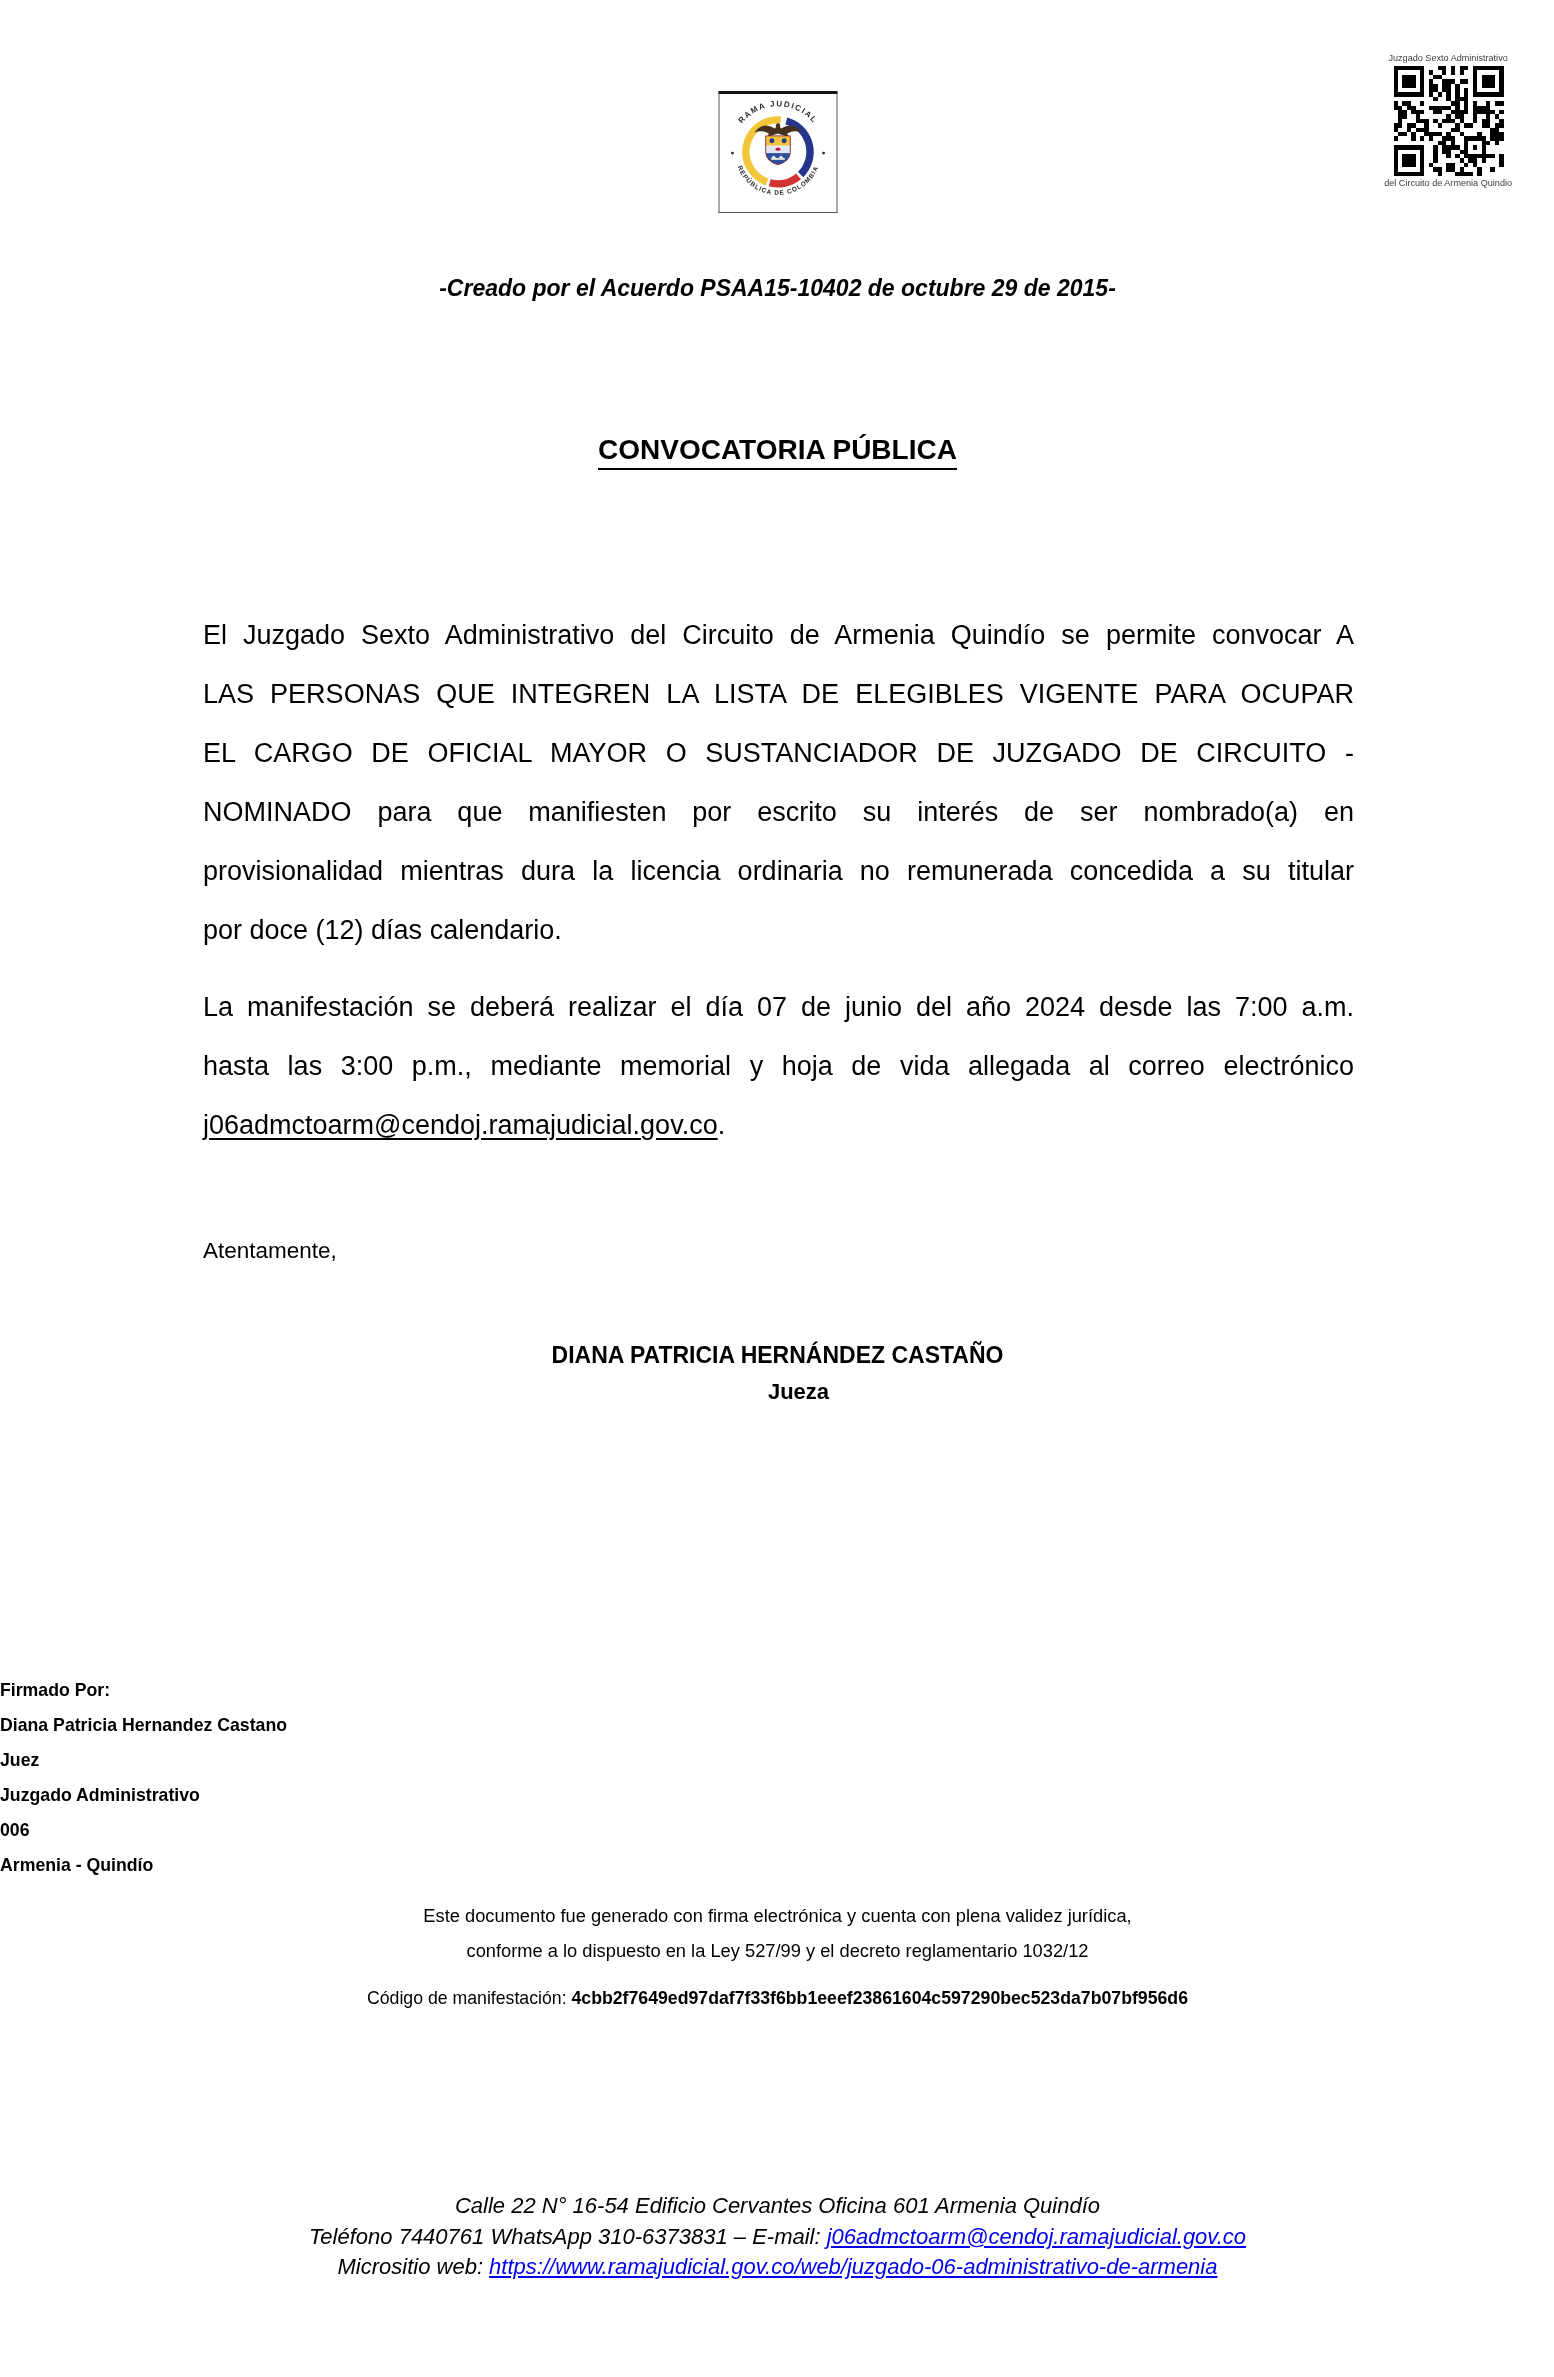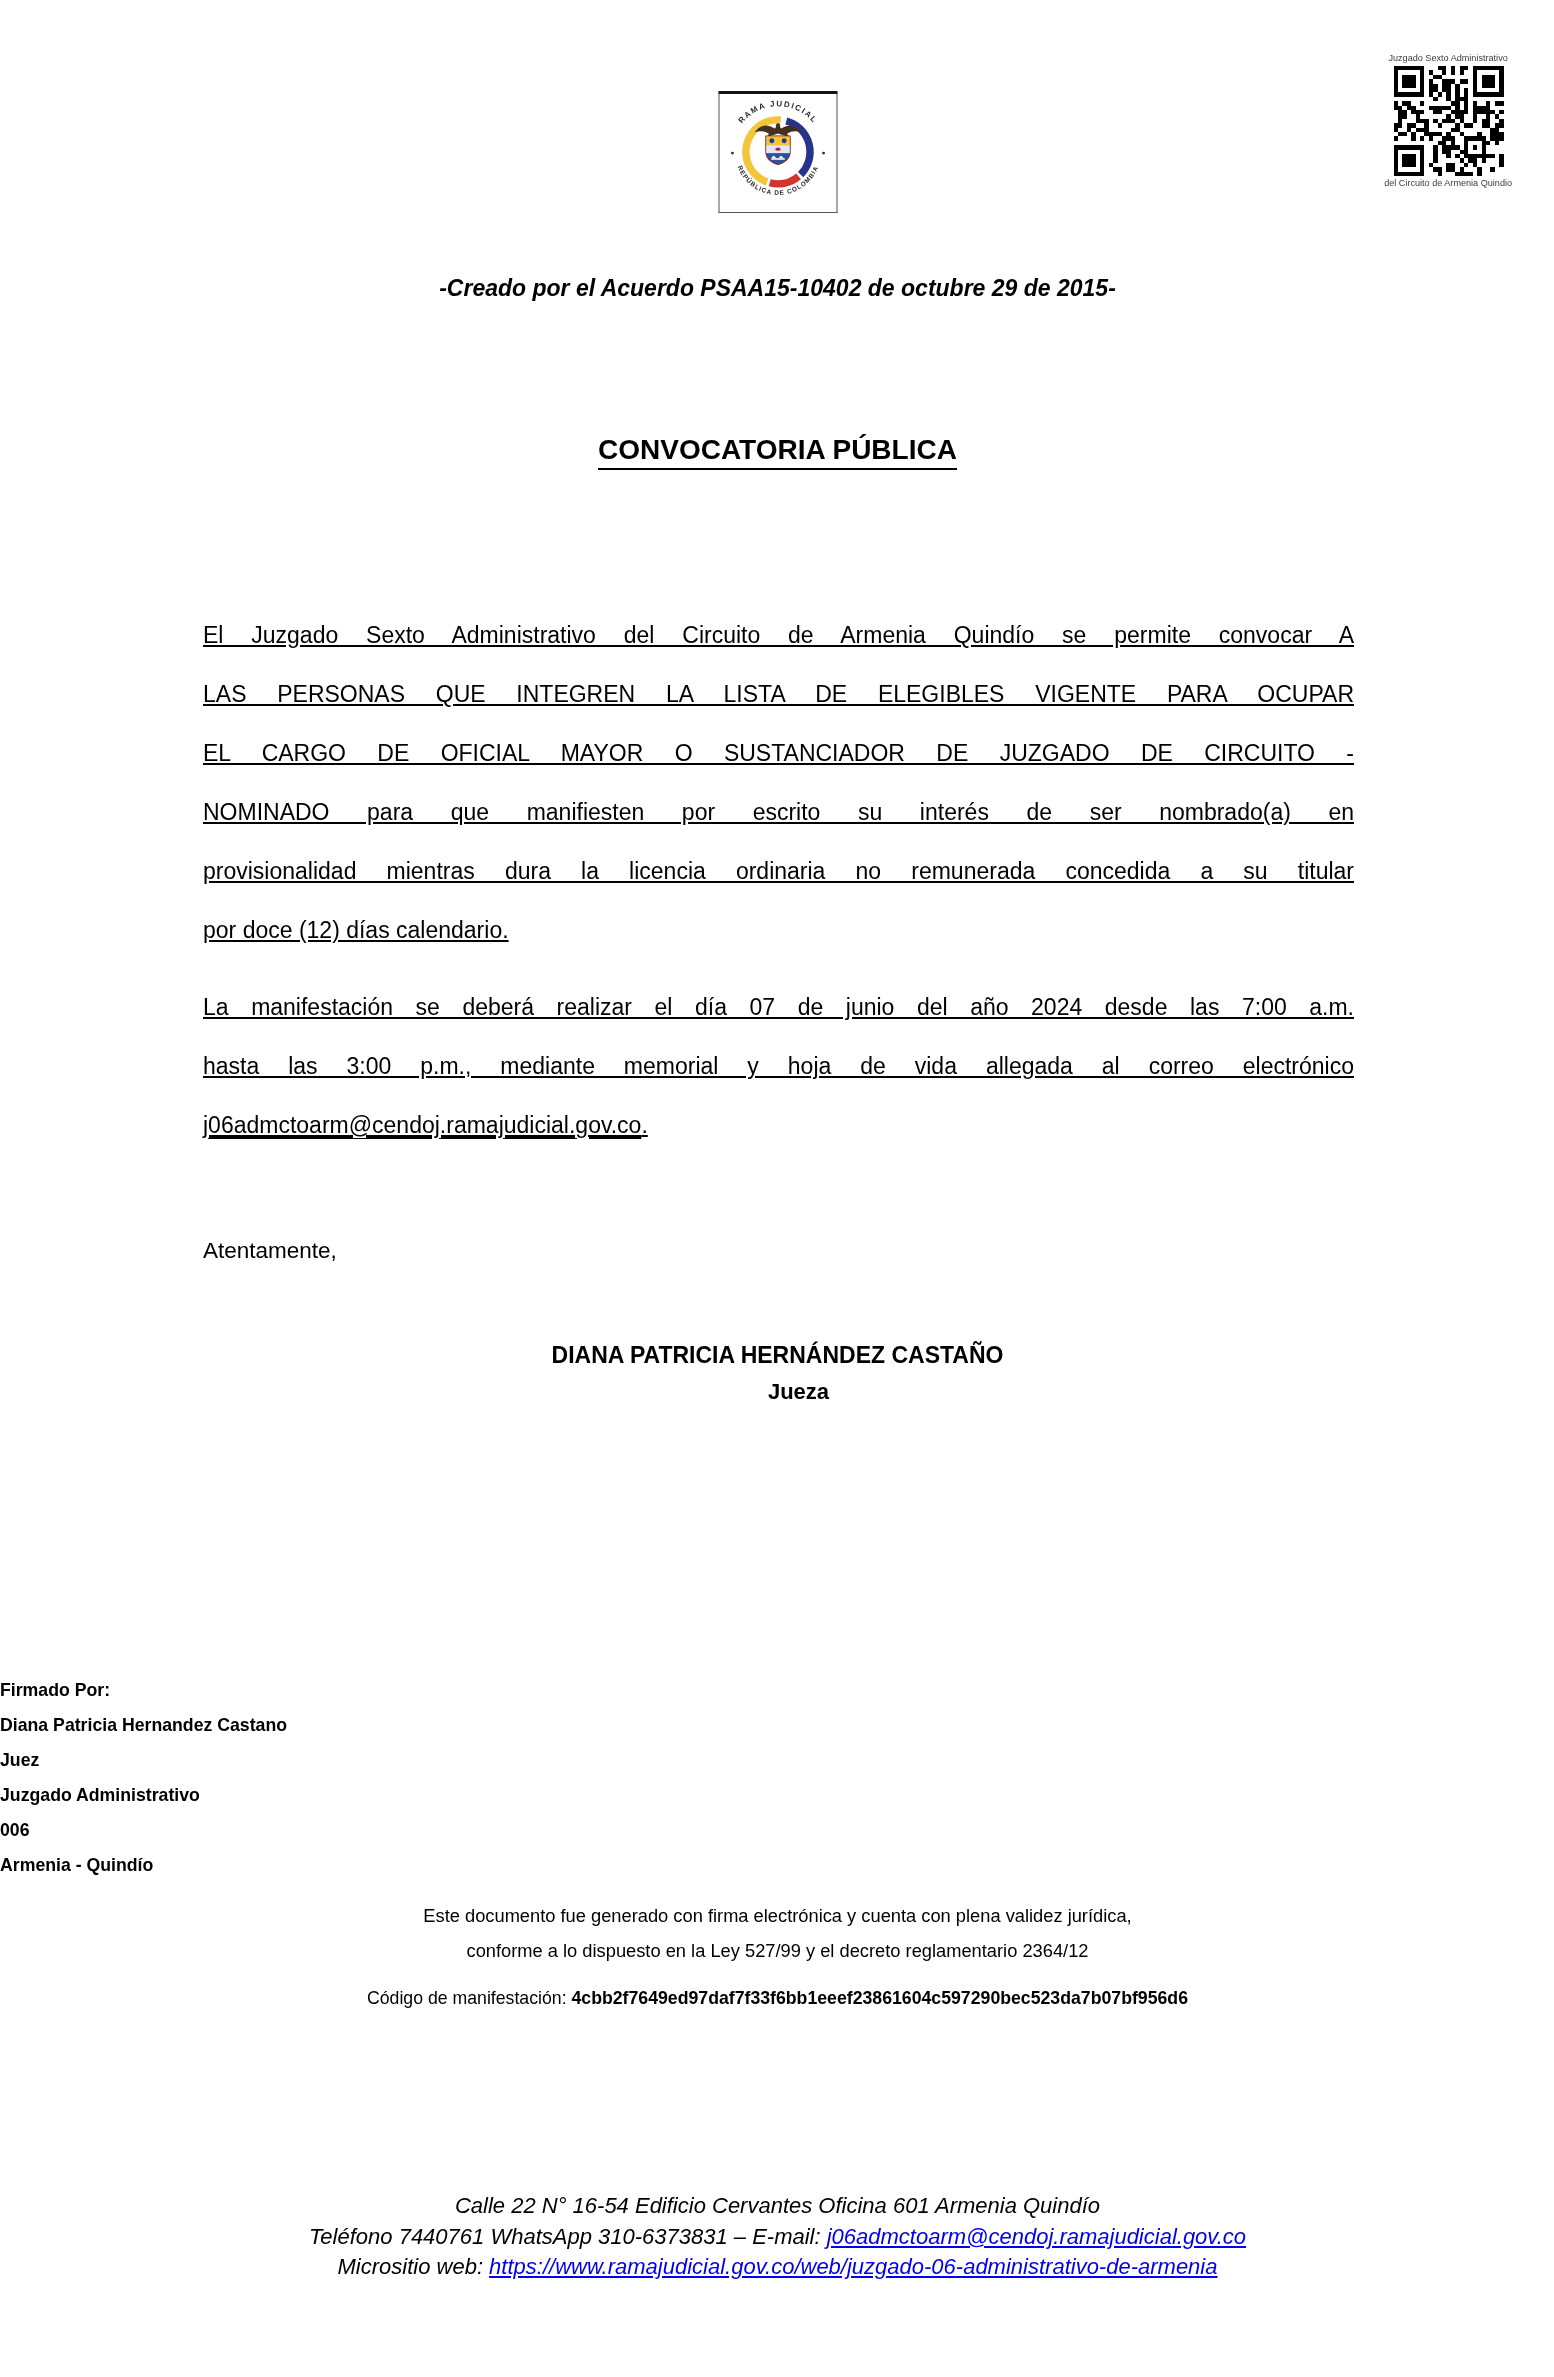--- a/index.html
+++ b/index.html
@@ -32,21 +32,21 @@
   .subtitle{
     position:absolute;top:275px;left:0;width:100%;
     text-align:center;font-size:23px;font-weight:bold;font-style:italic;
   }
   .heading{
     position:absolute;top:434px;left:0;width:100%;text-align:center;
     font-size:28px;font-weight:bold;
   }
   .heading span{border-bottom:2.4px solid #000;padding-bottom:3px;}
   
-  .para{position:absolute;left:203px;width:1151px;font-size:23px;text-decoration:underline;}
+  .para{position:absolute;left:203px;width:1151px;font-size:27px;}
   .p1{top:606px;}
   .p2{top:978px;}
   .jline{
     line-height:59px;white-space:nowrap;
     text-align:justify;text-align-last:justify;
   }
   .jline.last-line{text-align-last:left;}
   .email-line{line-height:59px;text-align:left;}
   .body-email{color:#000;text-decoration:underline;text-underline-offset:3.7px;cursor:pointer;}
   .closing{position:absolute;top:1238px;left:203px;font-size:22.5px;}
@@ -375,21 +375,21 @@
       <div class="sig-line">Firmado Por:</div>
       <div class="sig-line">Diana Patricia Hernandez Castano</div>
       <div class="sig-line">Juez</div>
       <div class="sig-line">Juzgado Administrativo</div>
       <div class="sig-line">006</div>
       <div class="sig-line">Armenia - Quindío</div>
     </div>
 
   <div class="legal">
       <div class="legal-line">Este documento fue generado con firma electrónica y cuenta con plena validez jurídica,</div>
-      <div class="legal-line">conforme a lo dispuesto en la Ley 527/99 y el decreto reglamentario 2364/12</div>
+      <div class="legal-line">conforme a lo dispuesto en la Ley 527/99 y el decreto reglamentario 1032/12</div>
     </div>
 
   <div class="verification">
     <span>Código de manifestación: </span><b>4cbb2f7649ed97daf7f33f6bb1eeef23861604c597290bec523da7b07bf956d6</b>
   </div>
 
   <div class="footer">
     <div class="f-line">Calle 22 N° 16-54 Edificio Cervantes Oficina 601 Armenia Quindío</div>
     <div class="f-line">
       <span>Teléfono 7440761 WhatsApp 310-6373831 – E-mail: </span><a>j06admctoarm@cendoj.ramajudicial.gov.co</a>

